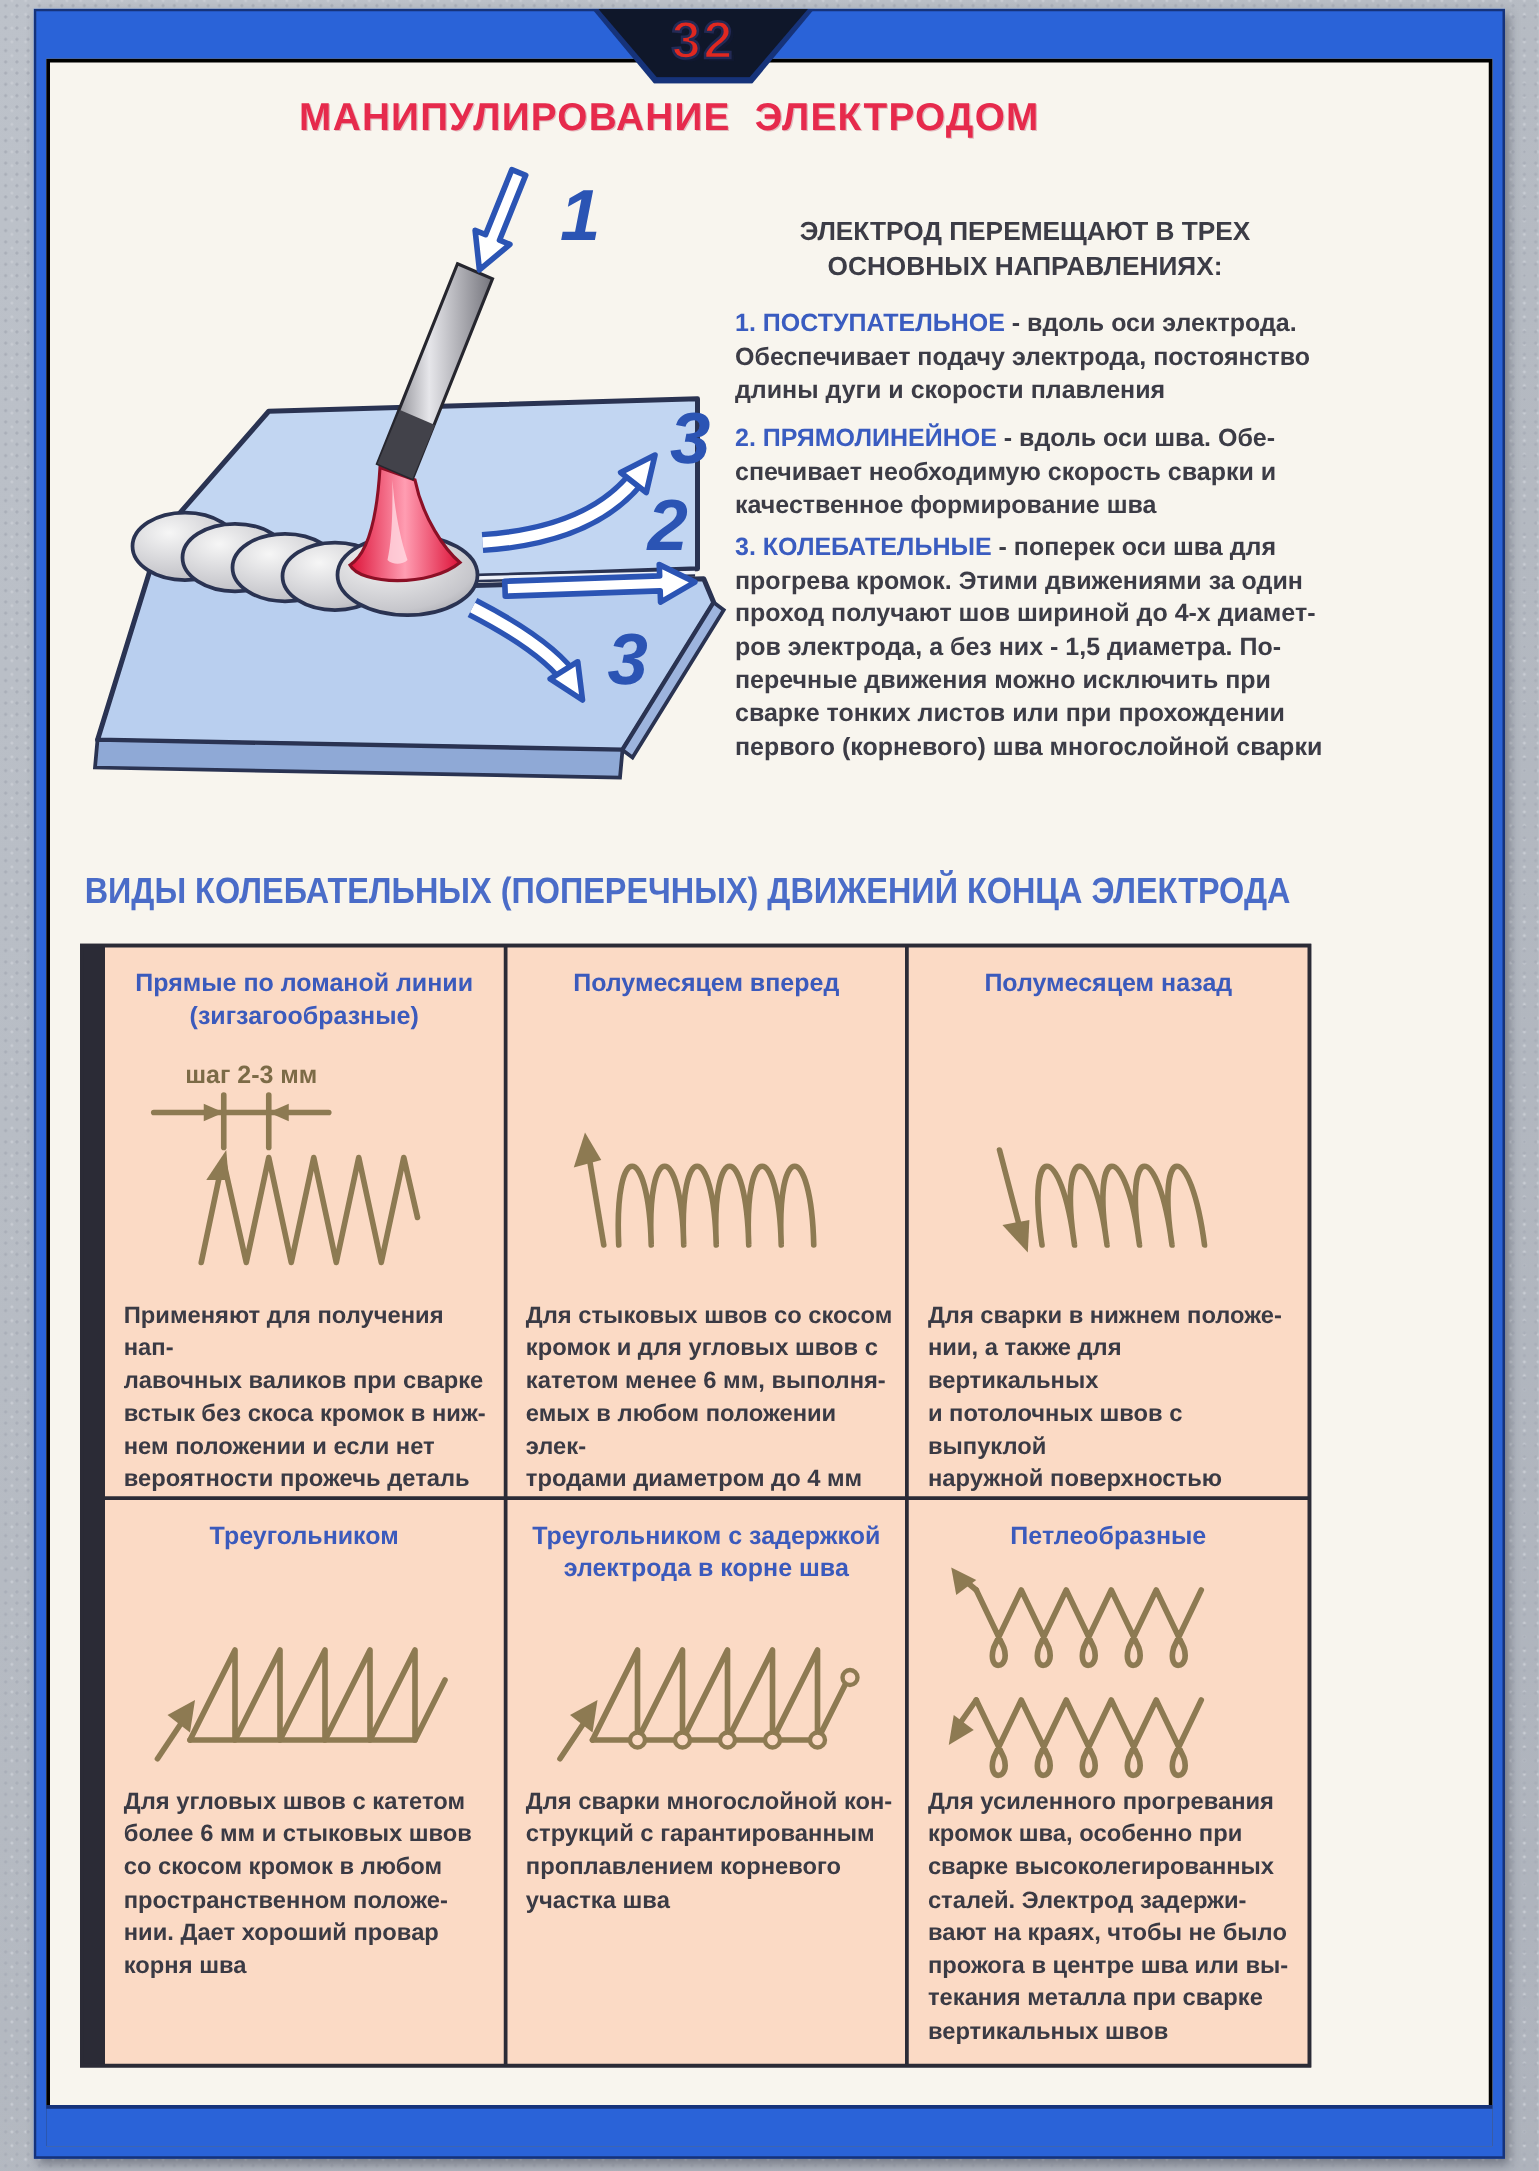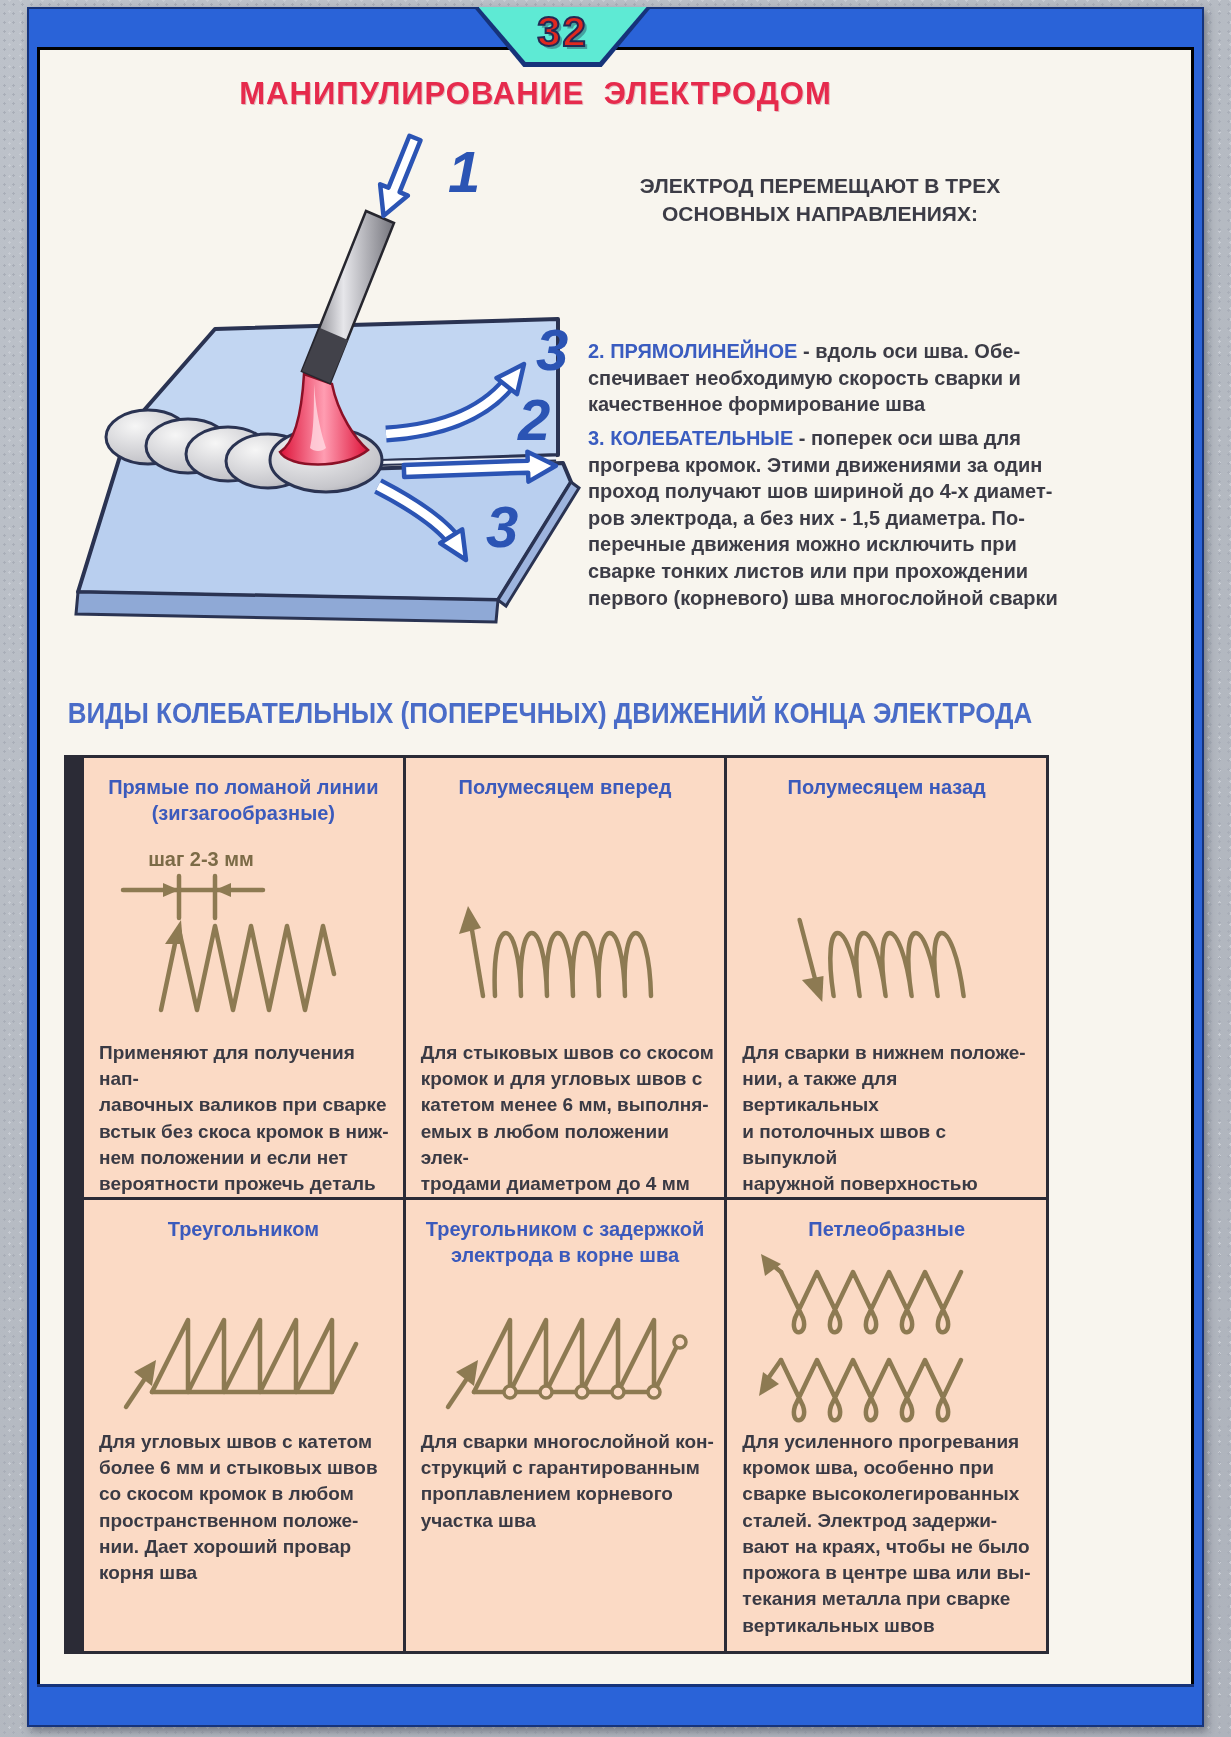--- a/index.html
+++ b/index.html
@@ -18,21 +18,21 @@
   
   .poster{position:absolute;left:27px;top:7px;right:27px;bottom:10px;
     background:#2a63d8;padding:40px 10px 10px 10px;box-sizing:border-box;
     box-shadow:0 0 0 2px #16337a inset, 3px 4px 8px rgba(40,45,60,.45);}
   .inner{position:relative;width:100%;height:100%;background:#f8f5ee;
     border:3px solid #000000;box-sizing:border-box;}
   .badge-outer{position:absolute;top:0;left:45.5%;transform:translateX(-50%);
     width:178px;height:60px;background:#16337a;
     clip-path:polygon(0 0,100% 0,72% 100%,28% 100%);z-index:5;}
   .badge{position:absolute;top:0;left:45.5%;transform:translateX(-50%);
-    width:168px;height:55px;background:#5eead4;
+    width:168px;height:55px;background:#0f172a;
     clip-path:polygon(0 0,100% 0,72% 100%,28% 100%);z-index:6;
     display:flex;align-items:center;justify-content:center;}
   .badge-num{font-size:42px;font-weight:bold;color:#e02820;
     -webkit-text-stroke:2px #232a55;text-shadow:3px 3px 0 rgba(20,25,60,.35);
     letter-spacing:2px;line-height:1;padding-bottom:6px;}
   .bottom-band{position:absolute;left:-3px;right:-3px;bottom:-3px;height:30px;
     background:#2a63d8;border-top:3px solid #16337a;}
   
   .page-title{left:0;right:160px;top:26px;text-align:center;
     font-size:31px;font-weight:bold;color:#e62a4c;letter-spacing:1px;
@@ -147,20 +147,23 @@
 
       <text class="num" x="390" y="70">1</text>
       <text class="num" x="478" y="248">3</text>
       <text class="num" x="460" y="318">2</text>
       <text class="num" x="428" y="425">3</text>
     </svg>
 
     <div class="abs intro-head">ЭЛЕКТРОД ПЕРЕМЕЩАЮТ В ТРЕХ
 ОСНОВНЫХ НАПРАВЛЕНИЯХ:</div>
 
+    <p class="intro-p p1"><span class="term">1. ПОСТУПАТЕЛЬНОЕ</span><span> - вдоль оси электрода.
+Обеспечивает подачу электрода, постоянство
+длины дуги и скорости плавления</span></p>
 
     <p class="intro-p p2"><span class="term">2. ПРЯМОЛИНЕЙНОЕ</span><span> - вдоль оси шва. Обе-
 спечивает необходимую скорость сварки и
 качественное формирование шва</span></p>
 
     <p class="intro-p p3"><span class="term">3. КОЛЕБАТЕЛЬНЫЕ</span><span> - поперек оси шва для
 прогрева кромок. Этими движениями за один
 проход получают шов шириной до 4-х диамет-
 ров электрода, а без них - 1,5 диаметра. По-
 перечные движения можно исключить при

